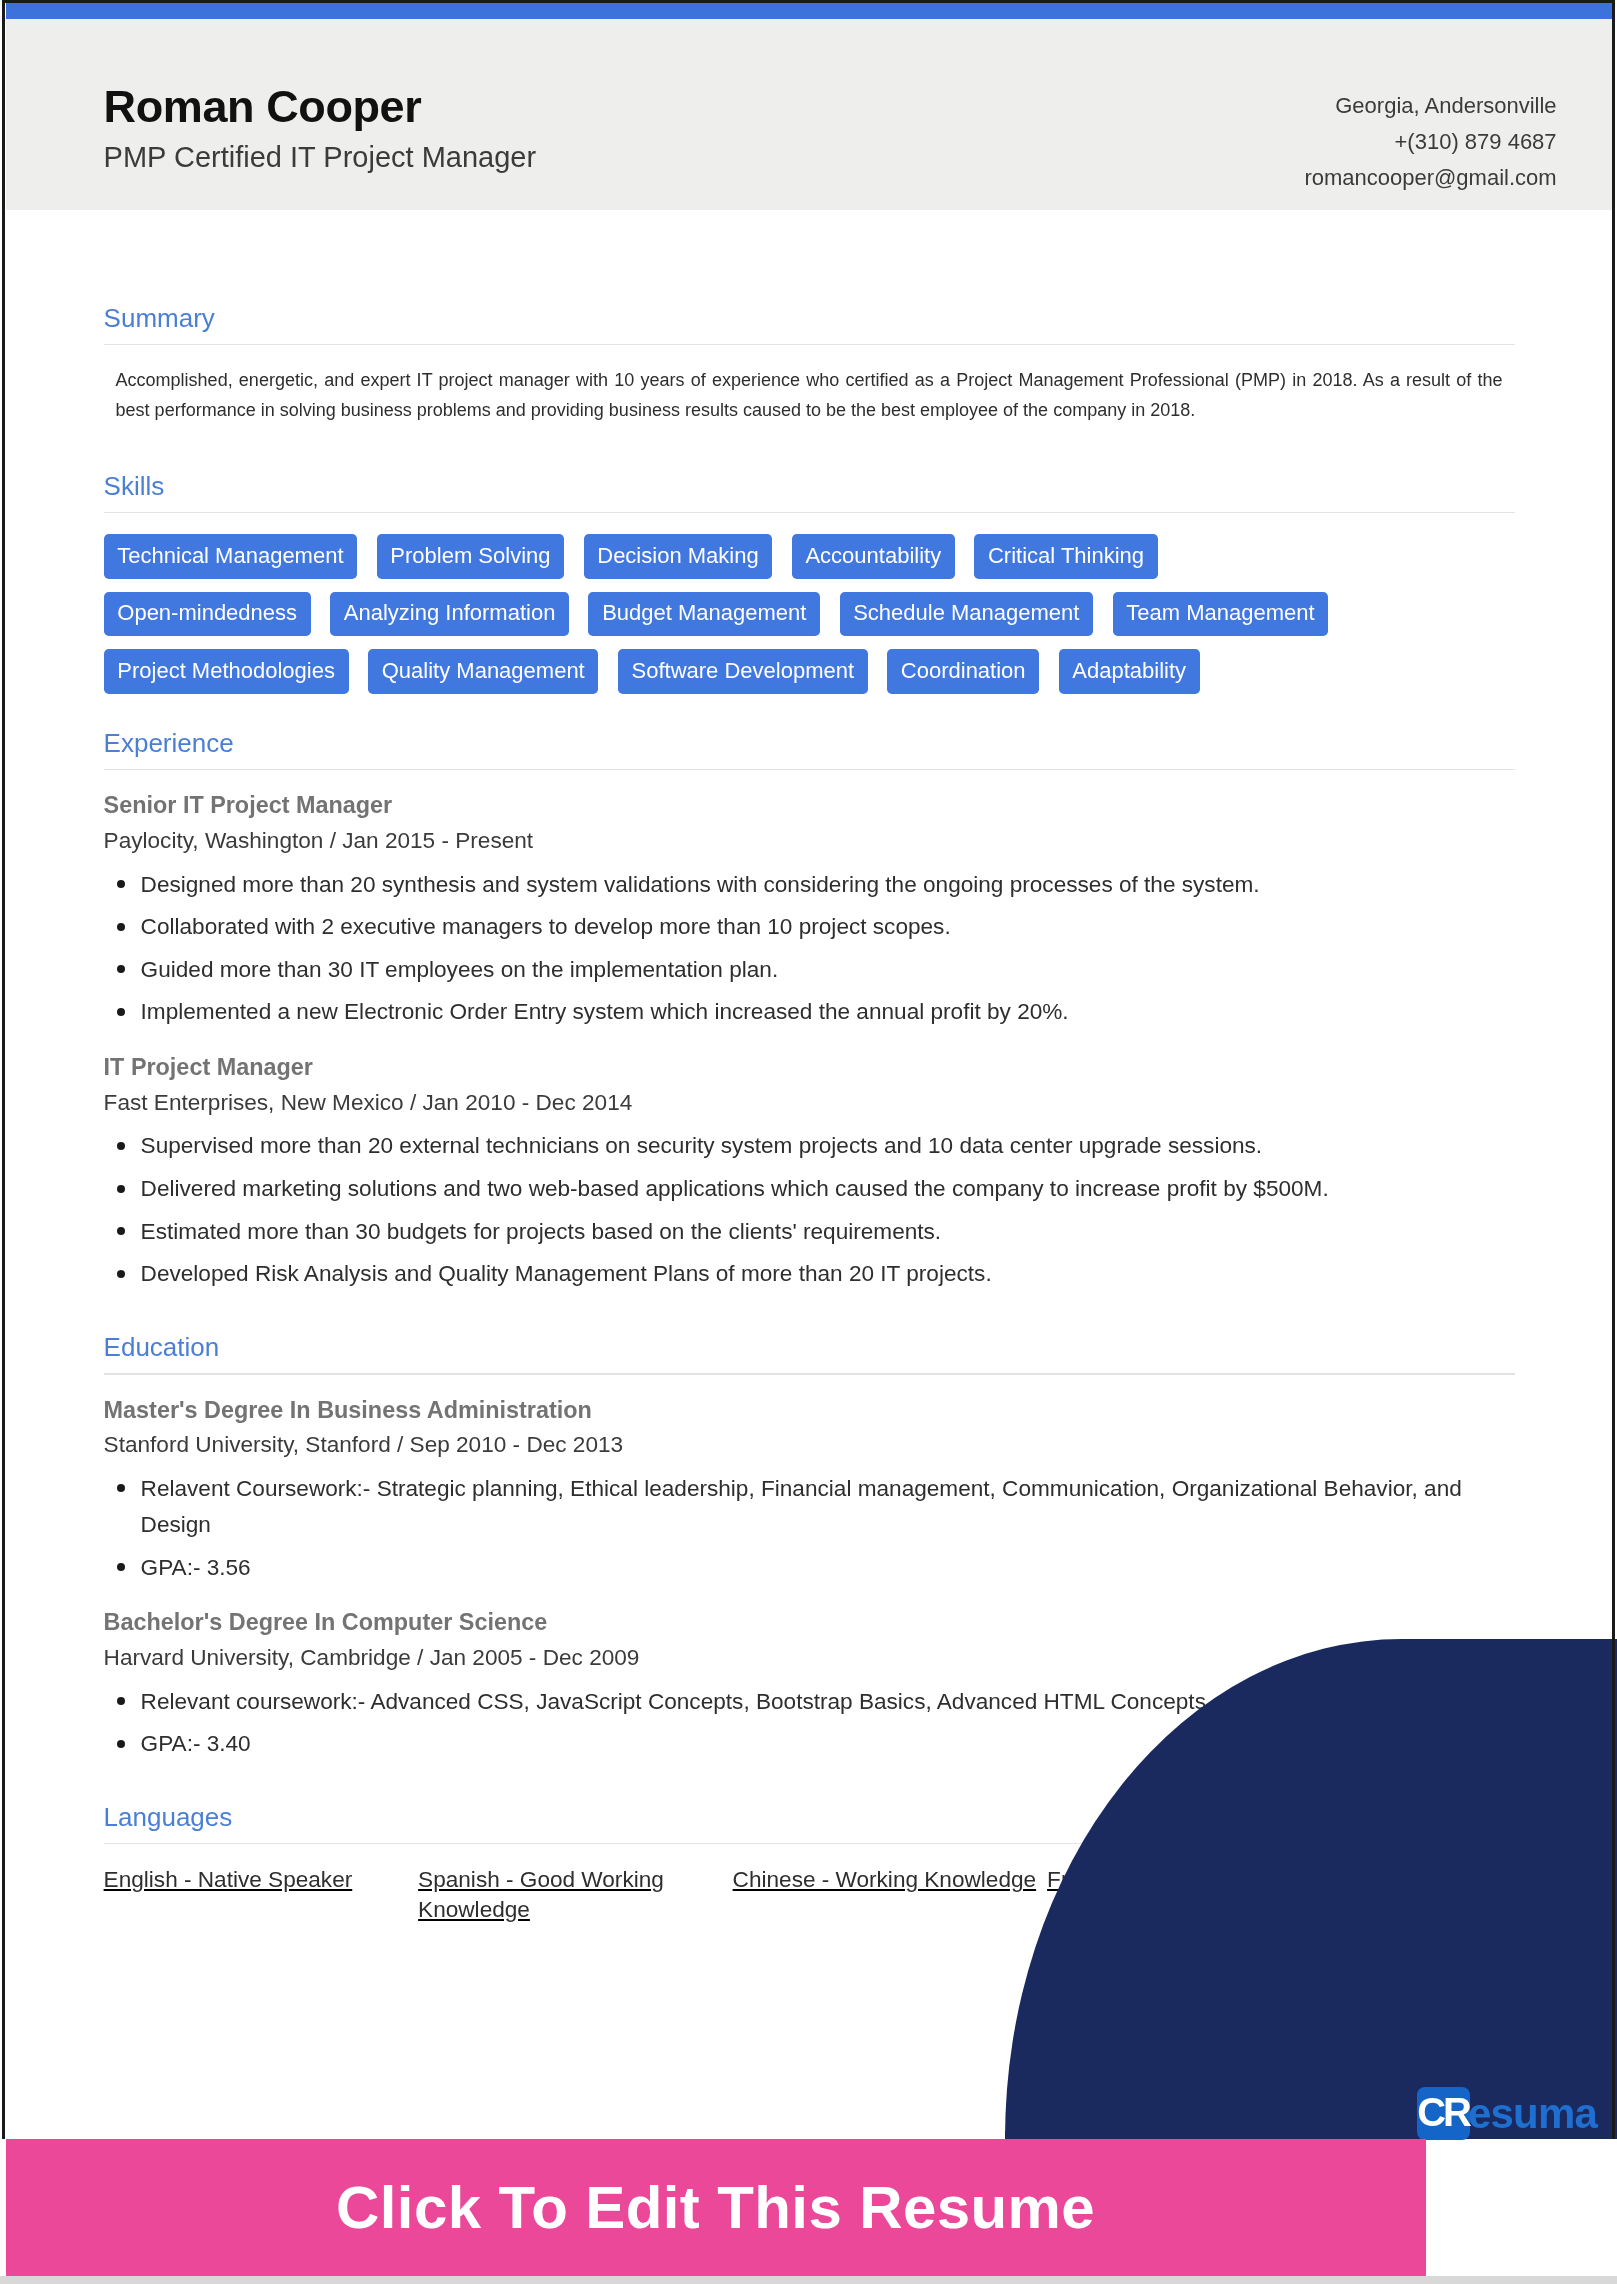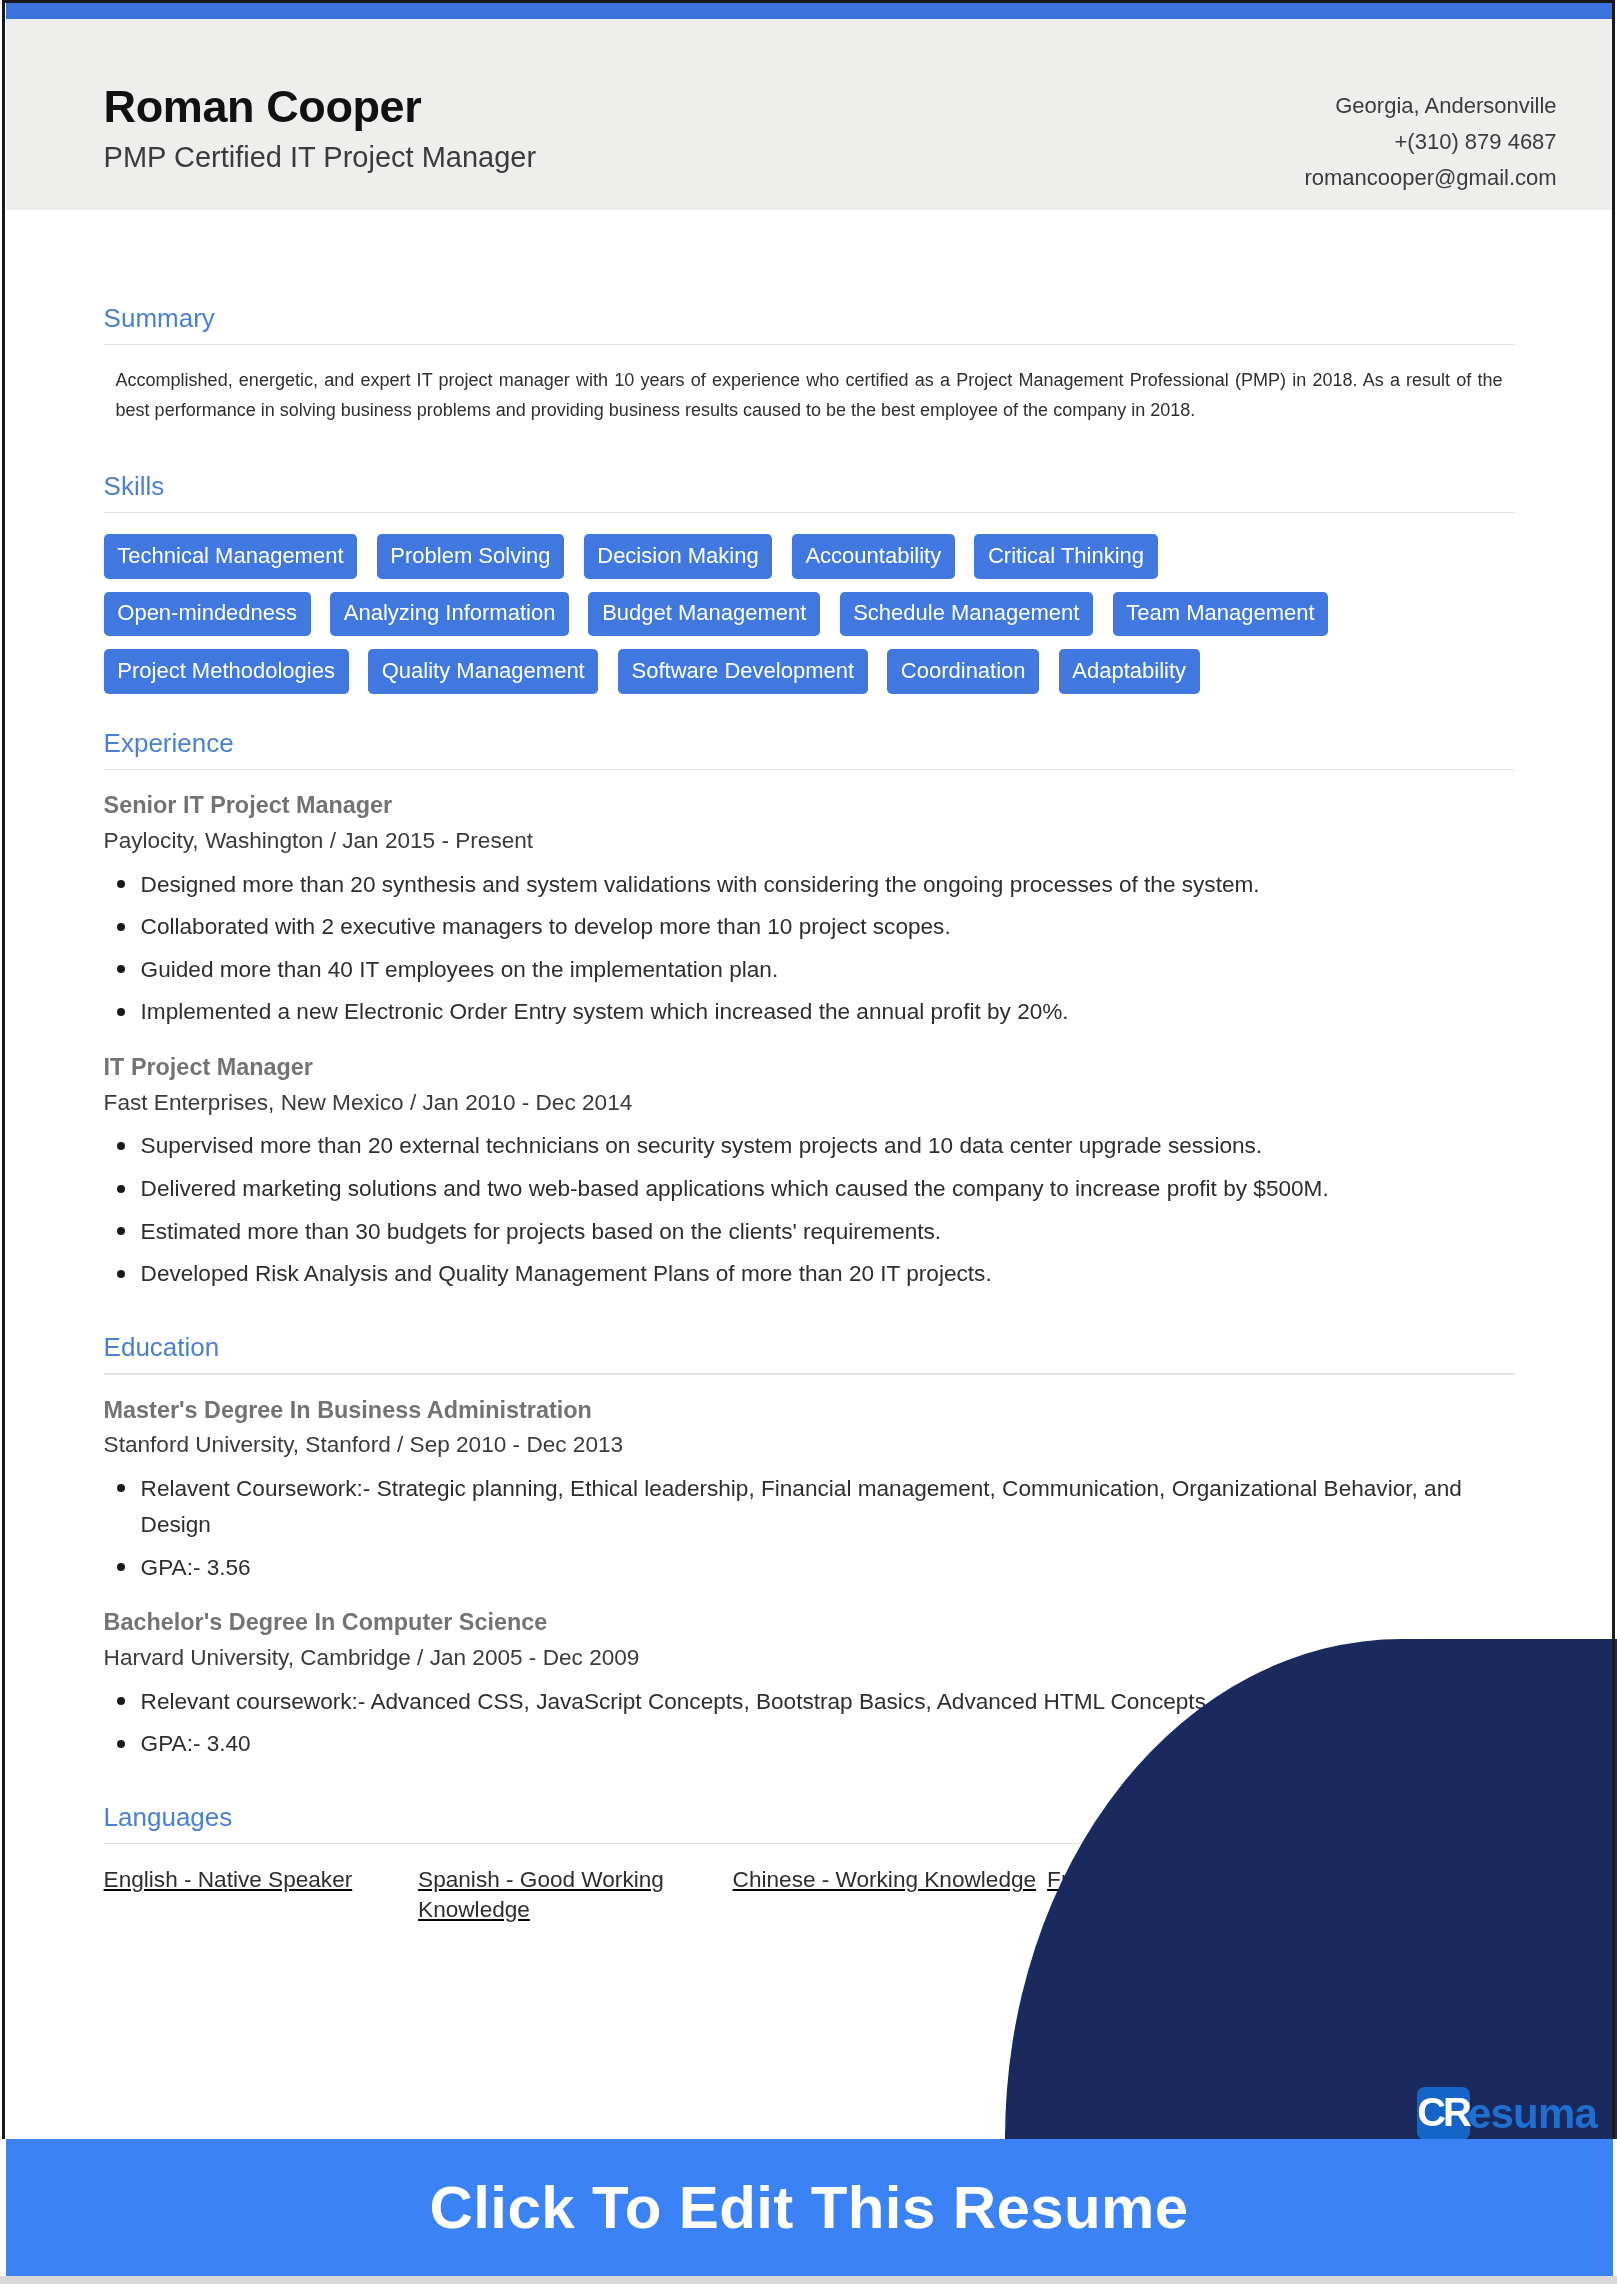--- a/index.html
+++ b/index.html
@@ -247,23 +247,23 @@
     line-height: 1;
     margin-left: -1.6px;
     letter-spacing: -0.8px;
   }
 
   
   .cta-banner {
     position: absolute;
     left: 5.6px;
     bottom: 8px;
-    width: 1607px;
+    width: 1420px;
     height: 137px;
-    background: #3b82f6;
+    background: #ec4899;
     display: flex;
     align-items: center;
     justify-content: center;
     z-index: 6;
   }
   .cta-text {
     color: #ffffff;
     font-size: 60px;
     font-weight: bold;
     letter-spacing: 0.4px;
@@ -335,21 +335,21 @@
     <div class="section">
       <div class="section-title">Experience</div>
       <div class="section-rule"></div>
       <div id="experience-list">
           <div class="entry">
             <div class="entry-title">Senior IT Project Manager</div>
             <div class="entry-meta">Paylocity, Washington / Jan 2015 - Present</div>
             <ul class="bullets">
               <li>Designed more than 20 synthesis and system validations with considering the ongoing processes of the system.</li>
               <li>Collaborated with 2 executive managers to develop more than 10 project scopes.</li>
-              <li>Guided more than 40 IT employees on the implementation plan.</li>
+              <li>Guided more than 30 IT employees on the implementation plan.</li>
               <li>Implemented a new Electronic Order Entry system which increased the annual profit by 20%.</li>
             </ul>
           </div>
           <div class="entry">
             <div class="entry-title">IT Project Manager</div>
             <div class="entry-meta">Fast Enterprises, New Mexico / Jan 2010 - Dec 2014</div>
             <ul class="bullets">
               <li>Supervised more than 20 external technicians on security system projects and 10 data center upgrade sessions.</li>
               <li>Delivered marketing solutions and two web-based applications which caused the company to increase profit by $500M.</li>
               <li>Estimated more than 30 budgets for projects based on the clients' requirements.</li>

